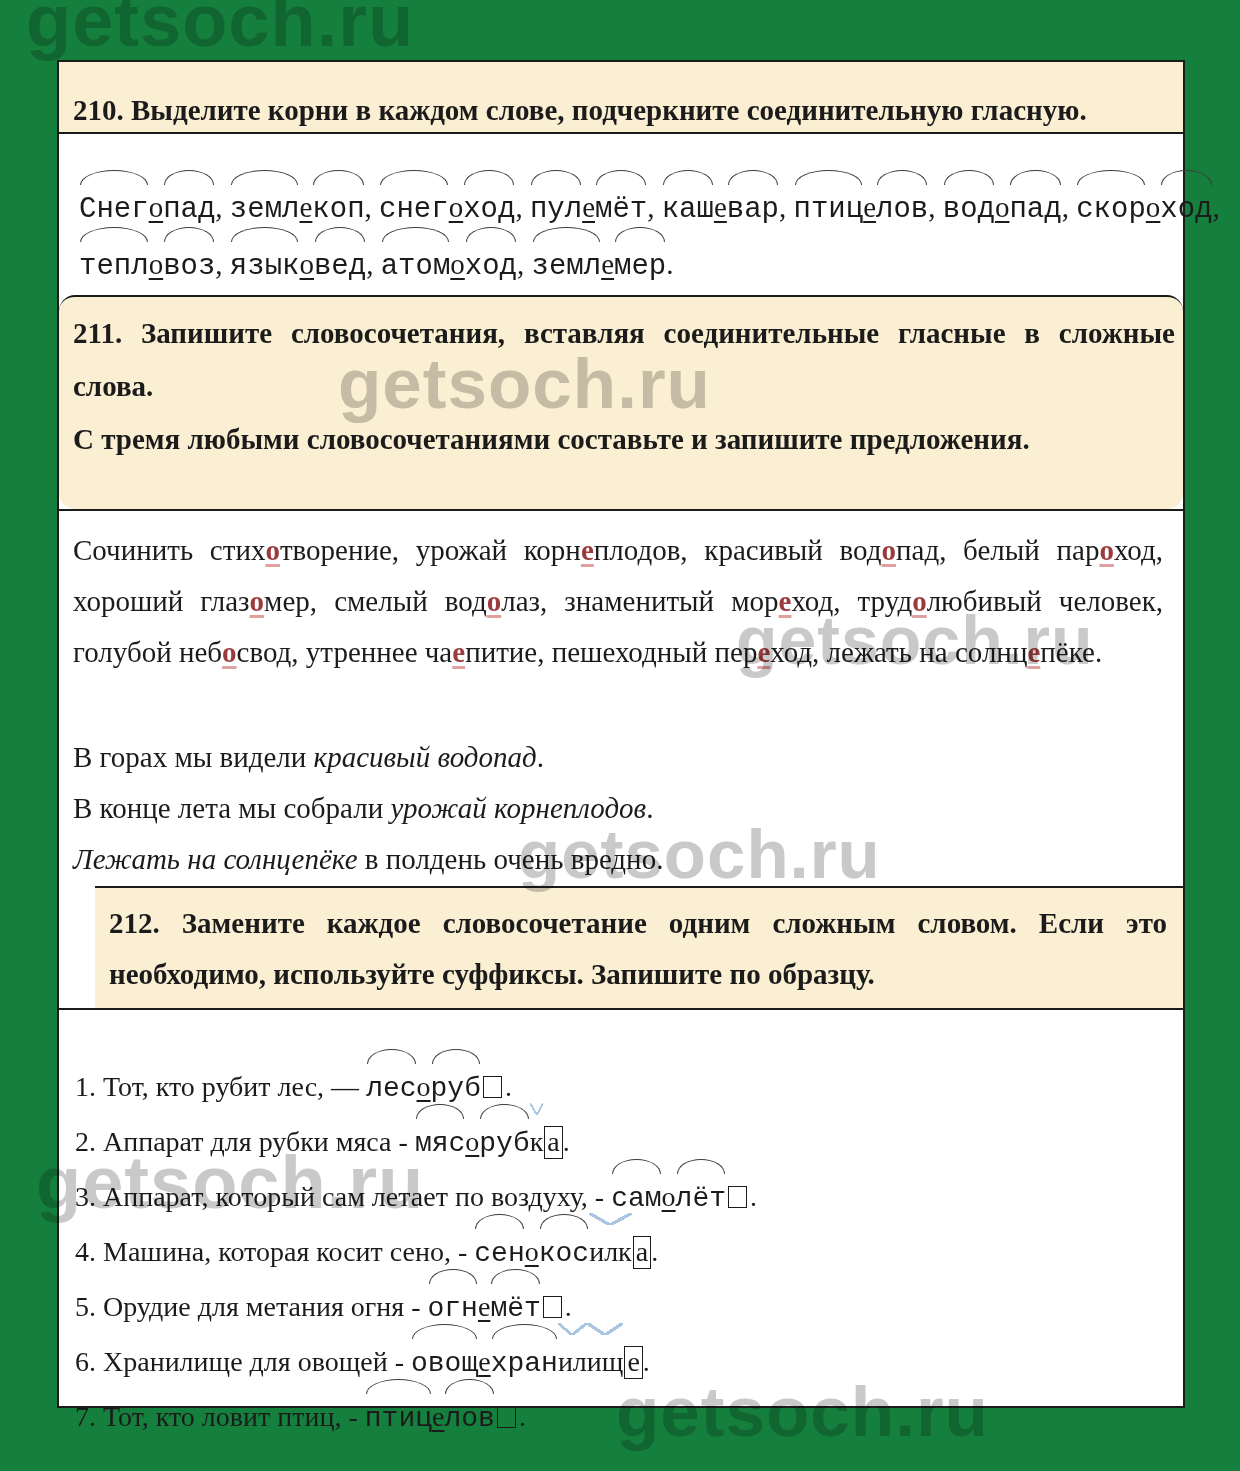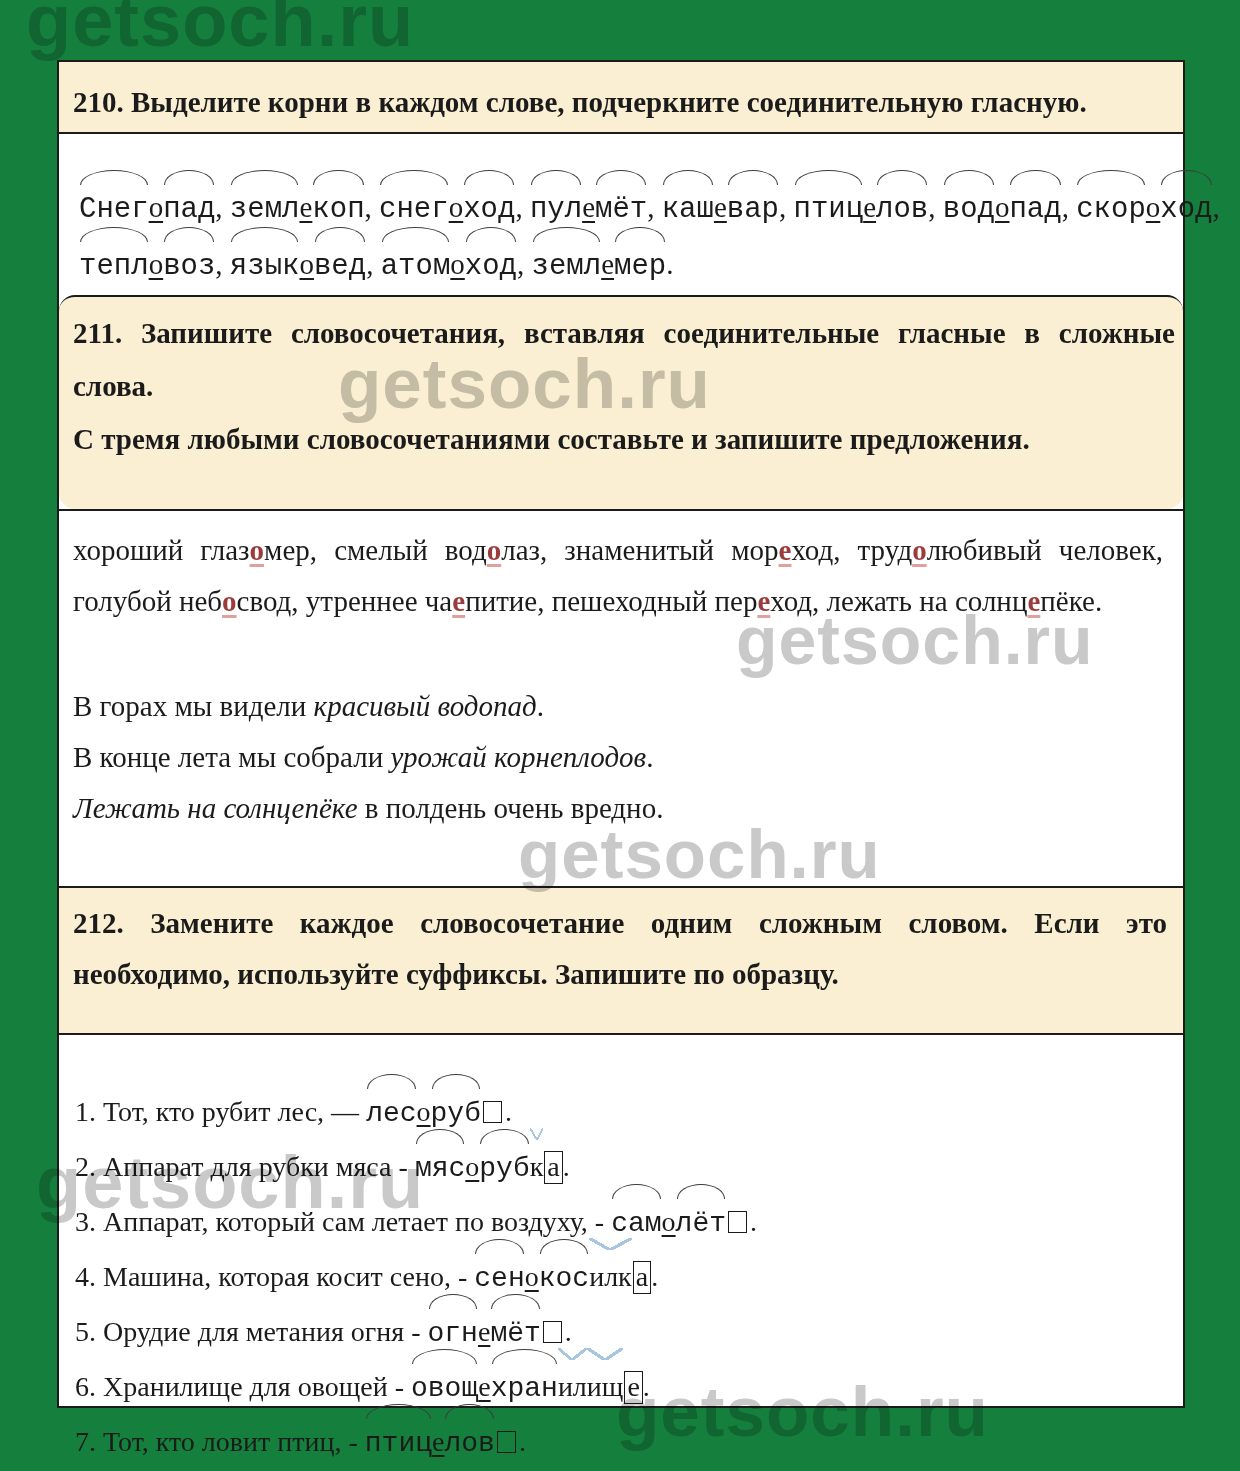--- a/index.html
+++ b/index.html
@@ -17,31 +17,31 @@
   .wm5{left:36px;top:1146px;font-size:74px;}
   .wm6{left:616px;top:1376px;font-size:71px;}
 
   
   .sheet{position:absolute;left:57px;top:60px;width:1128px;height:1348px;box-sizing:border-box;
          border:2px solid #1b1b1b;background:#ffffff;}
   .sec{box-sizing:border-box;}
   .hdr{background:#faefd2;font-weight:bold;}
   .bt{border-top:2px solid #1b1b1b;}
 
-  .h210{height:70px;padding:16px 18px 0 14px;font-size:29px;line-height:48px;}
+  .h210{height:70px;padding:24px 18px 0 14px;font-size:29px;line-height:48px;}
   .b210{height:163px;padding:46px 18px 0 20px;font-size:29px;}
   .wline{line-height:54px;white-space:nowrap;}
 
   .h211{height:214px;padding:10px 8px 0 14px;font-size:29px;line-height:53px;border-radius:16px;}
   .b211{height:377px;padding:14px 20px 0 14px;font-size:29px;}
   .bl{line-height:51px;}
   .sents{margin-top:54px;}
   .sent{line-height:51px;}
 
-  .h212{height:147px;padding:10px 16px 0 14px;font-size:29px;line-height:51px;}
+  .h212{height:122px;padding:10px 16px 0 14px;font-size:29px;line-height:51px;margin-left:36px;}
   .b212{height:442px;padding:50px 18px 0 16px;font-size:28px;}
   .item{line-height:53px;white-space:nowrap;}
 
   .jl{text-align:justify;text-align-last:justify;}
 
   
   .root{position:relative;display:inline-block;font-family:Liberation Mono, monospace;}
   .root::before{content:"";position:absolute;left:1px;right:1px;top:-13px;height:14px;
      border:1.7px solid #3c3c3c;border-bottom:none;border-radius:50% 50% 0 0 / 100% 100% 0 0;}
   .cv{text-decoration:underline;text-decoration-thickness:2px;text-underline-offset:4px;
@@ -81,20 +81,21 @@
       <div class="wline"><span class="root">тепл</span><span class="cv">о</span><span class="root">воз</span>, <span class="root">язык</span><span class="cv">о</span><span class="root">вед</span>, <span class="root">атом</span><span class="cv">о</span><span class="root">ход</span>, <span class="root">земл</span><span class="cv">е</span><span class="root">мер</span>.</div>
     </div>
 
     <div class="sec hdr h211 bt">
       <div class="jl">211. Запишите словосочетания, вставляя соединительные гласные в сложные</div>
       <div>слова.</div>
       <div>С тремя любыми словосочетаниями составьте и запишите предложения.</div>
     </div>
 
     <div class="sec b211 bt">
+      <div class="bl jl">Сочинить стих<span class="rv">о</span>творение, урожай корн<span class="rv">е</span>плодов, красивый вод<span class="rv">о</span>пад, белый пар<span class="rv">о</span>ход,</div>
       <div class="bl jl">хороший глаз<span class="rv">о</span>мер, смелый вод<span class="rv">о</span>лаз, знаменитый мор<span class="rv">е</span>ход, труд<span class="rv">о</span>любивый человек,</div>
       <div class="bl">голубой неб<span class="rv">о</span>свод, утреннее ча<span class="rv">е</span>питие, пешеходный пер<span class="rv">е</span>ход, лежать на солнц<span class="rv">е</span>пёке.</div>
       <div class="sents">
         <div class="sent">В горах мы видели <span class="it">красивый водопад</span>.</div>
         <div class="sent">В конце лета мы собрали <span class="it">урожай корнеплодов</span>.</div>
         <div class="sent"><span class="it">Лежать на солнцепёке</span> в полдень очень вредно.</div>
       </div>
     </div>
 
     <div class="sec hdr h212 bt">

